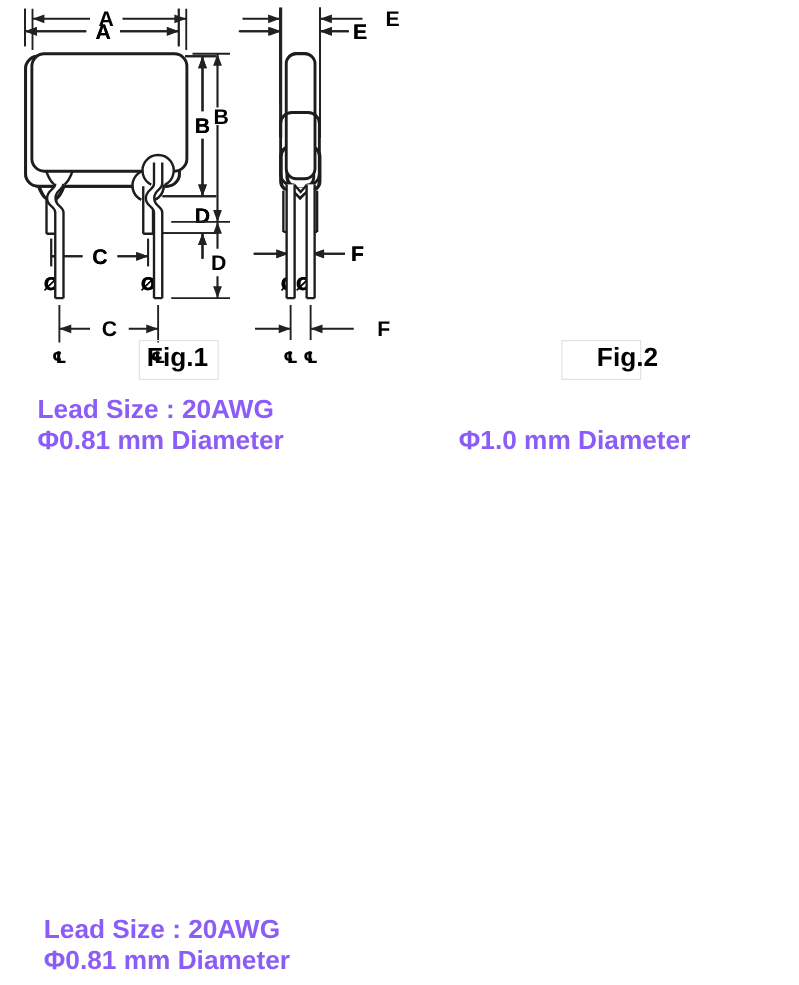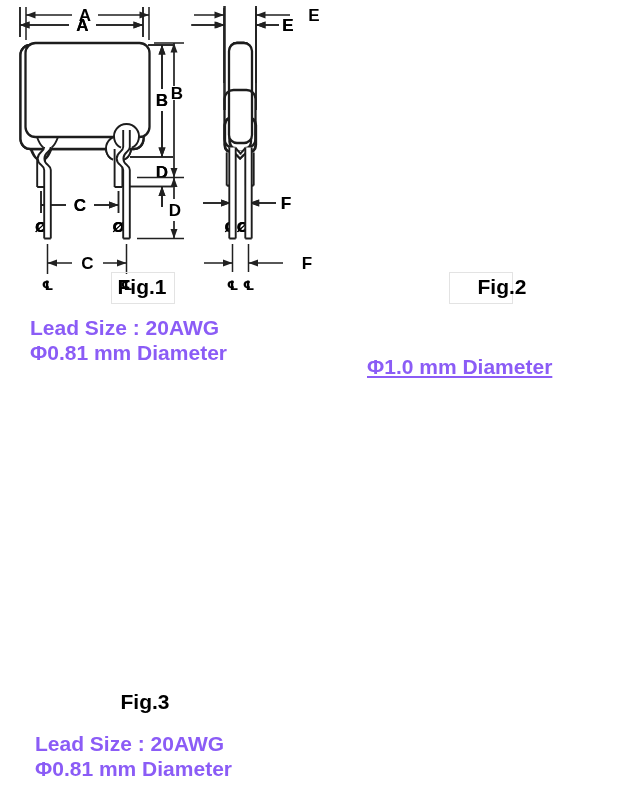--- a/index.html
+++ b/index.html
@@ -277,19 +277,18 @@
   </svg>
 
   <div class="ghost" style="left:111px;top:272px;"></div>
   <div class="ghost" style="left:449px;top:272px;"></div>
 
   <div class="capt" style="left:92px;top:275px;">Fig.1</div>
   <div class="cap" style="left:30px;top:316px;">Lead Size : 20AWG</div>
   <div class="cap" style="left:30px;top:341px;">Φ0.81 mm Diameter</div>
 
   <div class="capt" style="left:452px;top:275px;">Fig.2</div>
-  <div class="cap" style="left:367px;top:355px;text-decoration:underline;">Φ1.0 mm Diameter</div>
-
-  <div class="capt" style="left:95px;top:690px;">Fig.3</div>
+  <div class="cap" style="left:367px;top:341px;">Φ1.0 mm Diameter</div>
+
   <div class="cap" style="left:35px;top:732px;">Lead Size : 20AWG</div>
   <div class="cap" style="left:35px;top:757px;">Φ0.81 mm Diameter</div>
 
 </div>
 
 </body></html>

